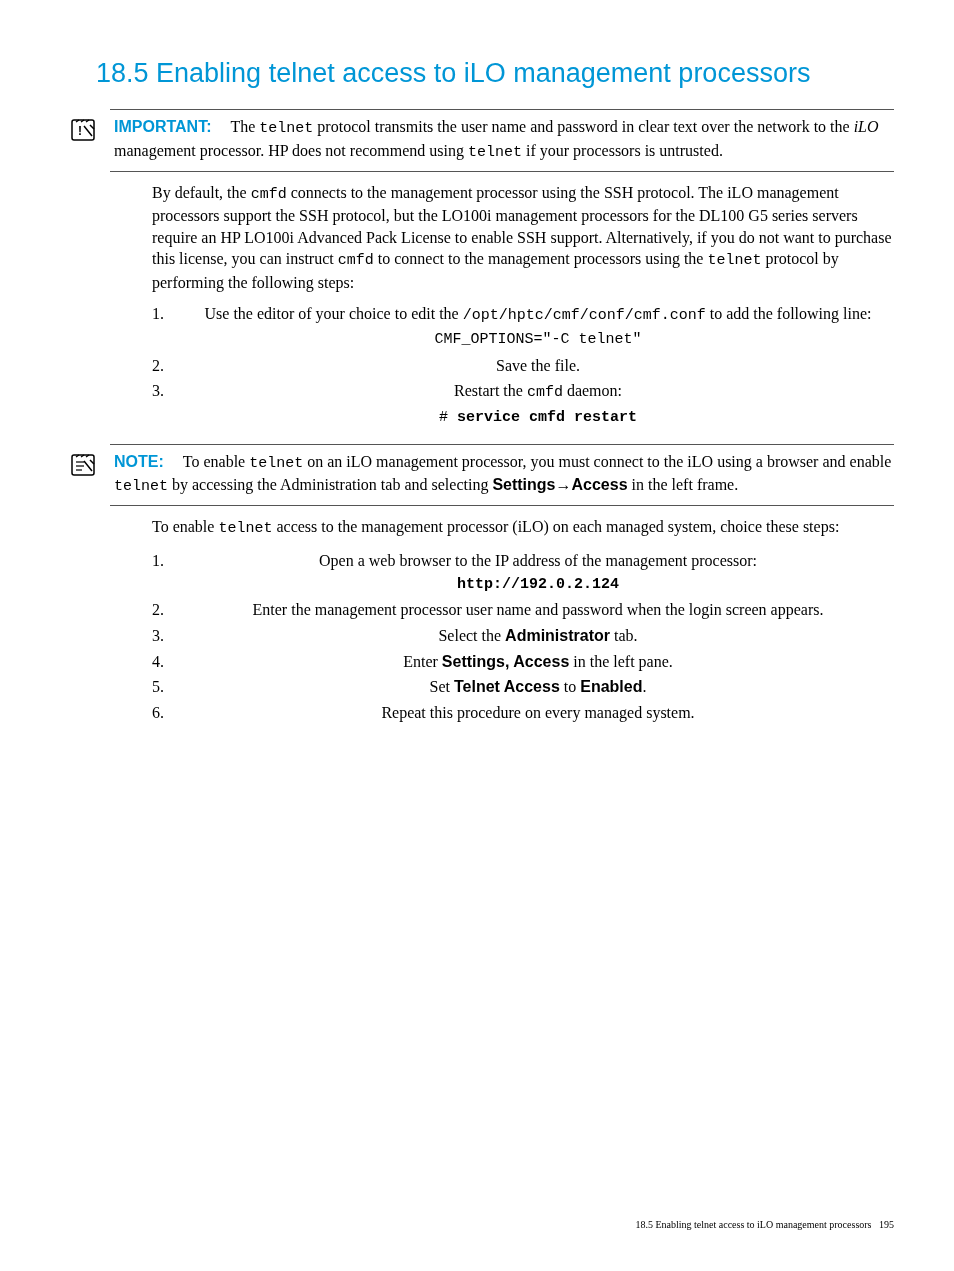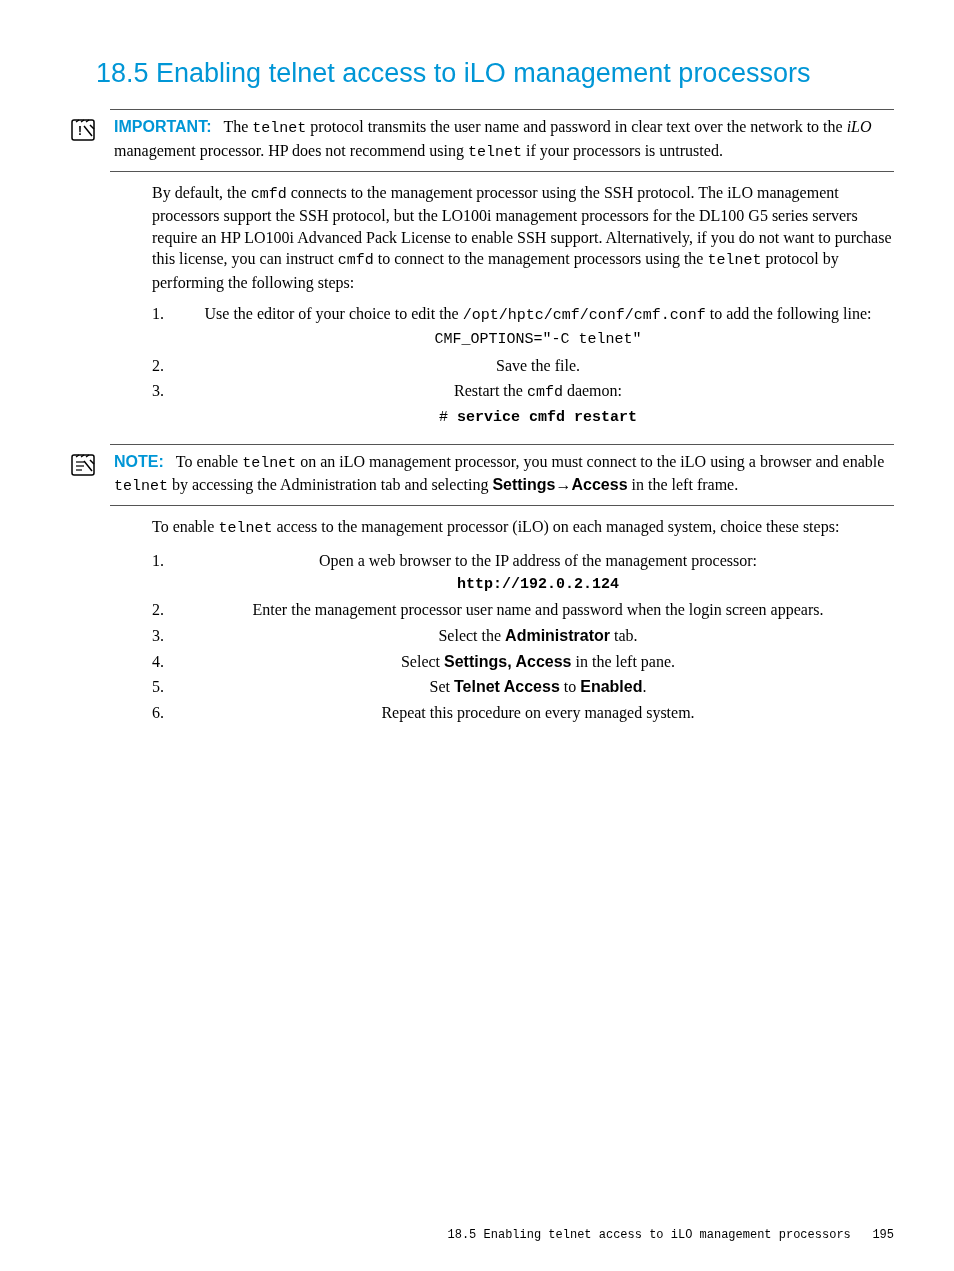--- a/index.html
+++ b/index.html
@@ -42,21 +42,21 @@
       padding-top: 2px;
     }
     .callout-content {
       flex: 1;
       padding-left: 4px;
     }
     .callout-label {
       font-family: Arial, Helvetica, sans-serif;
       font-weight: bold;
       color: #0096d6;
-      margin-right: 12px;
+      margin-right: 19px;
     }
     .body-para {
       margin-left: 92px;
       margin-bottom: 10px;
     }
     .ol {
       margin-left: 92px;
       list-style: none;
       counter-reset: step;
     }
@@ -91,24 +91,23 @@
       font-weight: bold;
     }
     .italic {
       font-style: italic;
     }
     .arrow {
       font-family: Arial, sans-serif;
     }
     .footer {
       position: absolute;
-      bottom: 28px;
+      bottom: 40px;
       right: 60px;
-      font-size: 12px;
-      font-family: Liberation Mono, monospace;
+      font-size: 10px;
     }
     .note-icon svg, .important-icon svg {
       display: block;
     }
   </style>
 </head>
 <body>
 
 <h2 class="section-heading">18.5 Enabling telnet access to iLO management processors</h2>
 
@@ -167,21 +166,21 @@
 <ol class="ol">
   <li>
     <span>Open a web browser to the IP address of the management processor:</span>
     <div class="code-block bold">http://192.0.2.124</div>
   </li>
   <li>Enter the management processor user name and password when the login screen appears.</li>
   <li>
     <span>Select the </span><span class="boldsans">Administrator</span><span> tab.</span>
   </li>
   <li>
-    <span>Select </span><span class="boldsans">Settings, Access</span><span> in the left pane.</span>
+    <span>Enter </span><span class="boldsans">Settings, Access</span><span> in the left pane.</span>
   </li>
   <li>
     <span>Set </span><span class="boldsans">Telnet Access</span><span> to </span><span class="boldsans">Enabled</span><span>.</span>
   </li>
   <li>Repeat this procedure on every managed system.</li>
 </ol>
 
 <div class="footer">
   <span>18.5 Enabling telnet access to iLO management processors</span>&nbsp;&nbsp;&nbsp;<span>195</span>
 </div>

